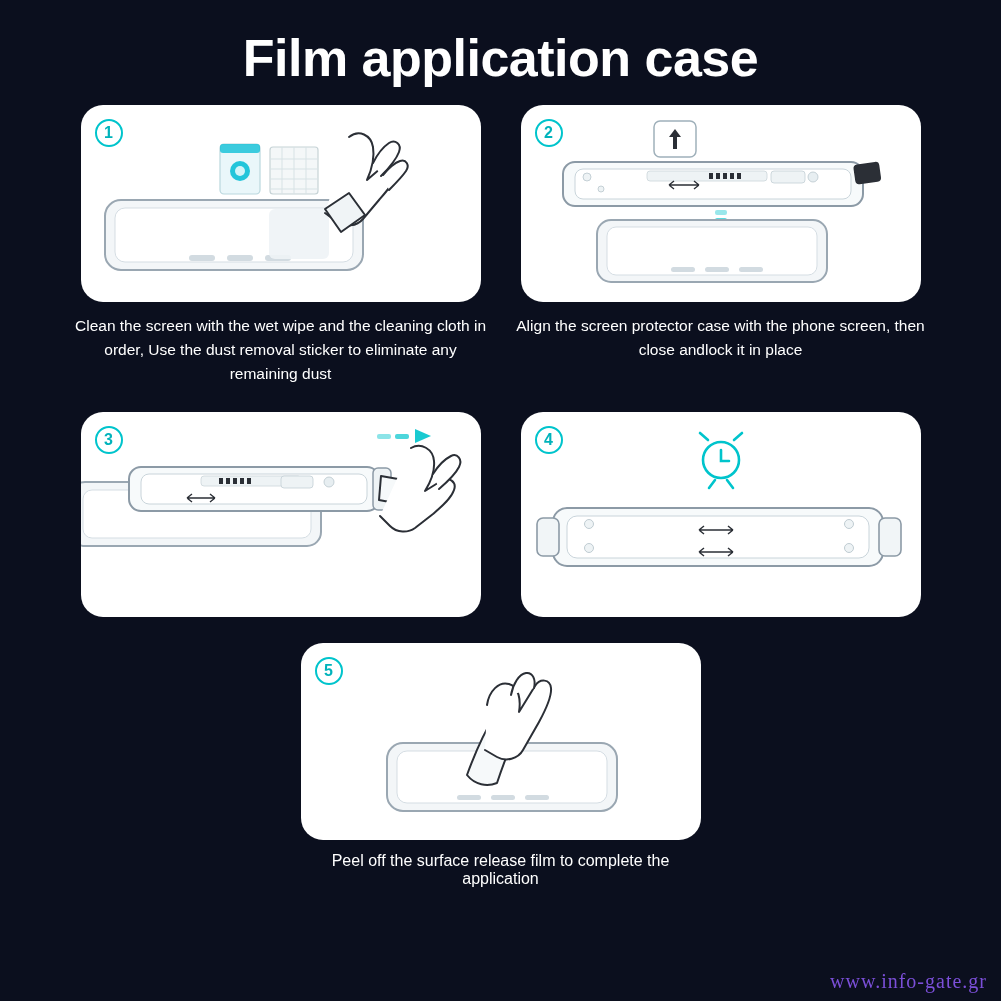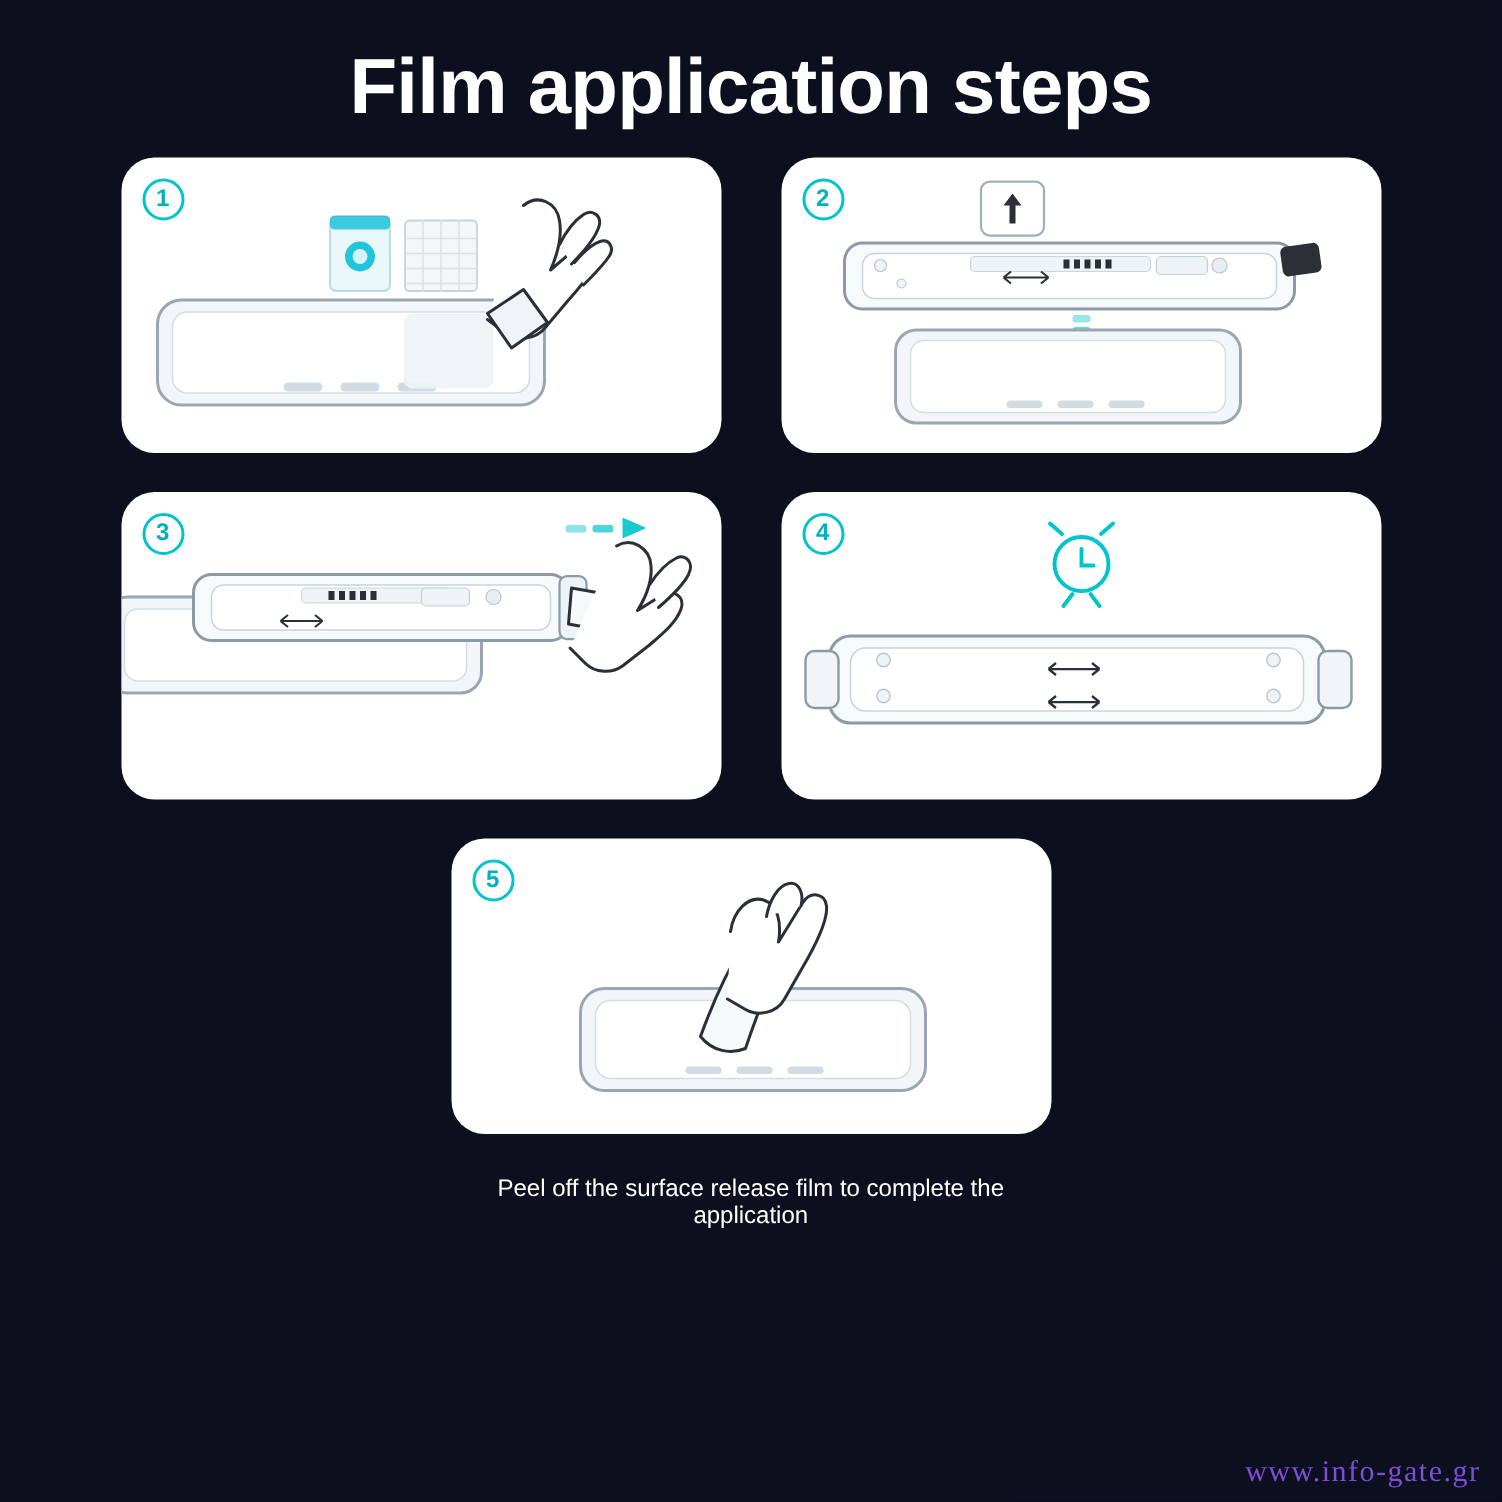--- a/index.html
+++ b/index.html
@@ -78,40 +78,40 @@
     width: 420px;
   }
   .art {
     position: absolute;
     inset: 0;
   }
   .footer-note {
     color: #ffffff;
     font-size: 16px;
     text-align: center;
-    margin-top: 28px;
+    margin-top: 12px;
   }
   .watermark {
     position: absolute;
     right: 14px;
     bottom: 8px;
     color: #7b4fd8;
     font-size: 20px;
     font-family: "Liberation Serif", serif;
     letter-spacing: 1px;
   }
   .r2 { margin-top: 26px; }
   .r3 { margin-top: 26px; }
 </style>
 </head>
 <body>
 
 <div class="page">
 
-  <div class="title">Film application steps</div>
+  <div class="title">Film application case</div>
 
   <div class="grid">
 
     <div class="row">
 
       <div class="step">
         <div class="card">
           <div class="badge">1</div>
           <div class="art">
             <svg width="400" height="197" viewBox="0 0 400 197" xmlns="http://www.w3.org/2000/svg">
@@ -144,20 +144,21 @@
               <g fill="#ffffff" stroke="#2b2f36" stroke-width="2" stroke-linejoin="round" stroke-linecap="round">
                 <path d="M268 32 c10 -8 22 -2 24 10 c2 12 -2 24 -6 33 l14 -12 c7 -6 16 -2 15 7 c-1 7 -10 17 -17 25 l-16 19 c-6 7 -18 9 -26 3 l-12 -9"></path>
                 <path d="M292 58 c4 -8 10 -16 16 -20 c6 -4 13 1 10 9 c-3 8 -12 18 -18 24"></path>
                 <path d="M302 70 c5 -6 11 -12 17 -14 c6 -2 10 4 6 10 c-4 6 -12 14 -17 19"></path>
               </g>
 
               <path d="M244 104 l24 -16 l16 22 l-24 17 z" fill="#f0f4f6" stroke="#2b2f36" stroke-width="2" stroke-linejoin="round"></path>
             </svg>
           </div>
         </div>
+        <div class="caption">Clean the screen with the wet wipe and  the cleaning cloth in order, Use the dust removal sticker  to eliminate any remaining dust</div>
       </div>
 
       <div class="step">
         <div class="card">
           <div class="badge">2</div>
           <div class="art">
             <svg width="400" height="197" viewBox="0 0 400 197" xmlns="http://www.w3.org/2000/svg">
 
               <rect x="133" y="16" width="42" height="36" rx="6" fill="#ffffff" stroke="#9fb0ba" stroke-width="1.5"></rect>
               <path d="M154 24 l6 8 h-4 v12 h-4 v-12 h-4 z" fill="#2b2f36"></path>
@@ -191,20 +192,21 @@
               <g>
                 <rect x="76" y="115" width="230" height="62" rx="14" fill="#f3f6f8" stroke="#9aa7b2" stroke-width="2"></rect>
                 <rect x="86" y="122" width="210" height="48" rx="9" fill="#ffffff" stroke="#d5dde3" stroke-width="1"></rect>
                 <rect x="150" y="162" width="24" height="5" rx="2.5" fill="#d2dbe1"></rect>
                 <rect x="184" y="162" width="24" height="5" rx="2.5" fill="#d2dbe1"></rect>
                 <rect x="218" y="162" width="24" height="5" rx="2.5" fill="#d2dbe1"></rect>
               </g>
             </svg>
           </div>
         </div>
+        <div class="caption">Align the screen protector case with the phone screen, then close andlock it in place</div>
       </div>
 
     </div>
 
     <div class="row r2">
 
       <div class="step">
         <div class="card tall">
           <div class="badge">3</div>
           <div class="art">

